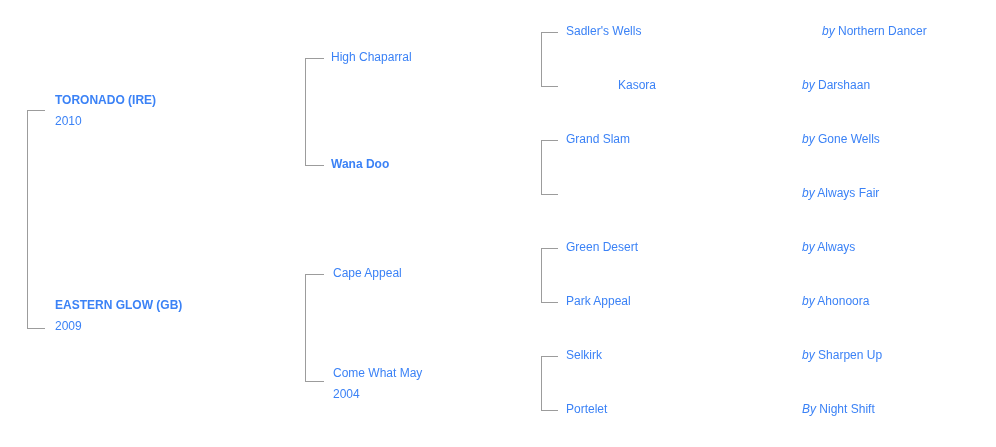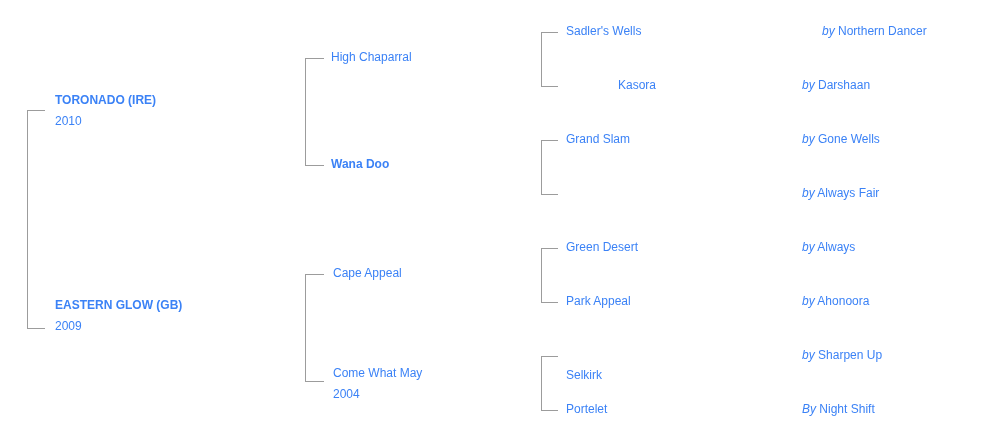--- a/index.html
+++ b/index.html
@@ -52,21 +52,21 @@
   <div class="node" style="left:333px; top:363px;">
     <div>Come What May</div>
     <div>2004</div>
   </div>
 
   <div class="node" style="left:566px; top:21px;">Sadler's Wells</div>
   <div class="node" style="left:598px; top:75px;margin-left:20px;">Kasora</div>
   <div class="node" style="left:566px; top:129px;">Grand Slam</div>
   <div class="node" style="left:566px; top:237px;">Green Desert</div>
   <div class="node" style="left:566px; top:291px;">Park Appeal</div>
-  <div class="node" style="left:566px; top:345px;margin-top:20px;">Selkirk</div>
+  <div class="node" style="left:566px; top:345px;">Selkirk</div>
   <div class="node" style="left:566px; top:399px;">Portelet</div>
 
   <div class="node" style="left:822px; top:21px;">
     <span class="by">by</span>
     <span>Northern Dancer</span>
   </div>
   <div class="node" style="left:802px; top:75px;">
     <span class="by">by</span>
     <span>Darshaan</span>
   </div>

